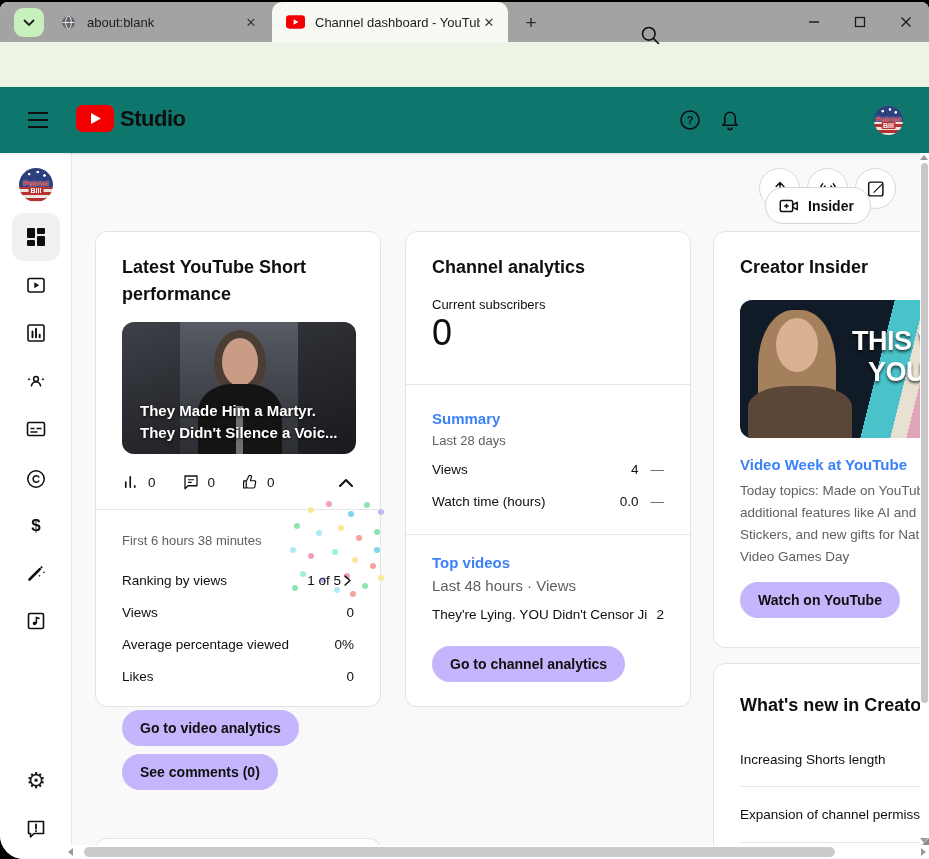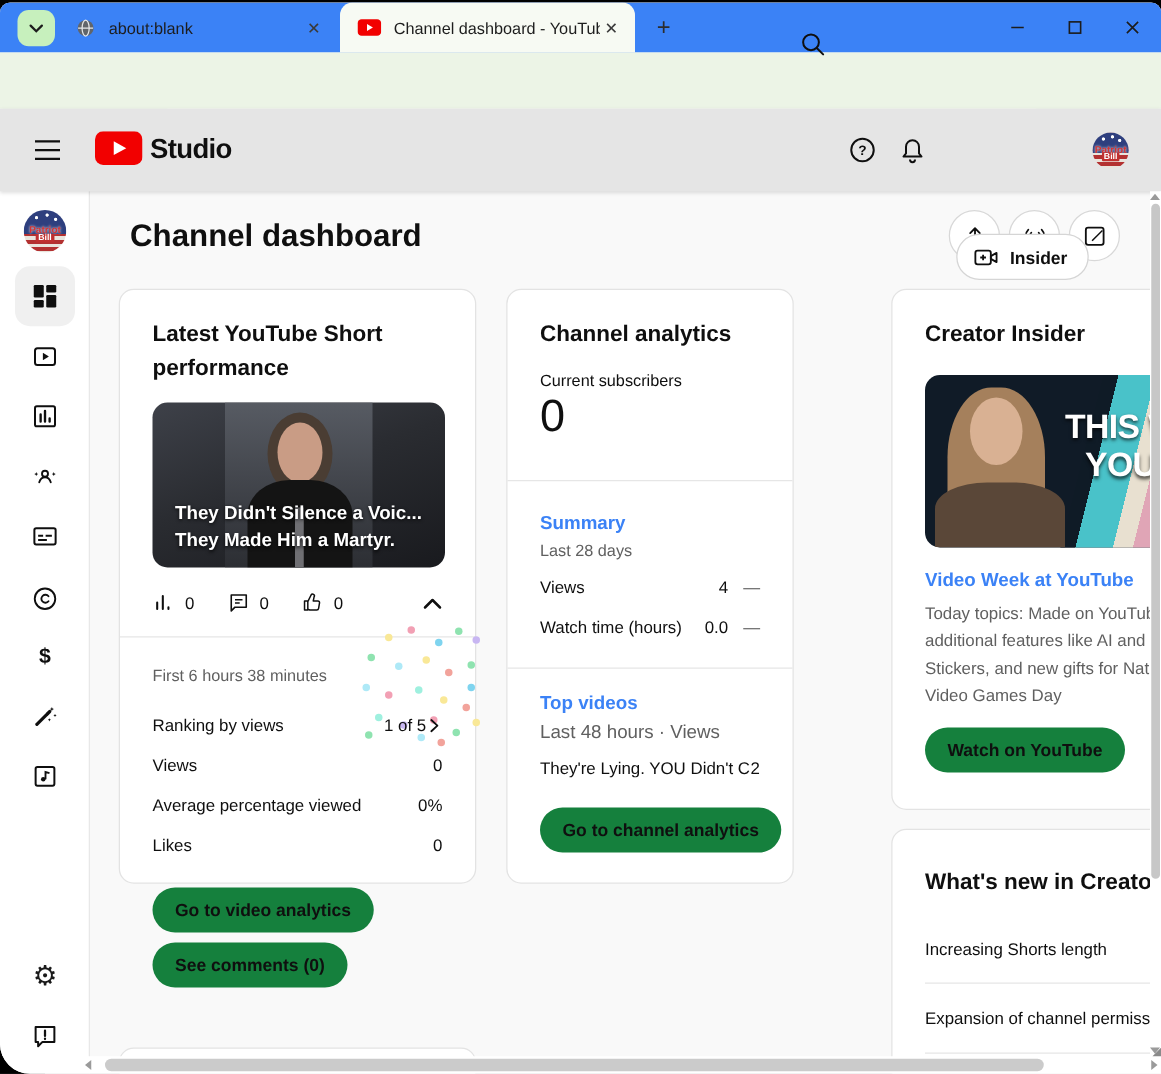--- a/index.html
+++ b/index.html
@@ -3,21 +3,21 @@
 <meta charset="utf-8">
 <style>
   * { margin:0; padding:0; box-sizing:border-box; }
   html,body { width:929px; height:859px; overflow:hidden; background:#000;
     font-family:"Liberation Sans", sans-serif; }
   .abs { position:absolute; }
   .window { position:absolute; left:0; top:2px; right:0; bottom:0;
     border-radius:8px 8px 0 24px; overflow:hidden; background:#fff; }
 
   
-  .tabstrip { position:absolute; left:0; top:0; right:0; height:40px; background:#3b82f6; }
+  .tabstrip { position:absolute; left:0; top:0; right:0; height:40px; background:#a3a3a3; }
   .tab-search { position:absolute; left:14px; top:6px; width:30px; height:29px;
     border-radius:9px; background:#c7f0bd; display:flex; align-items:center; justify-content:center; }
   .tab { position:absolute; top:0; height:40px; display:flex; align-items:center; }
   .tab.inactive { left:46px; width:224px; }
   .tab.active { left:272px; width:236px; background:#f7faf3; border-radius:10px 10px 0 0; }
   .tab .fav { margin-left:14px; flex:0 0 auto; }
   .tab-title { margin-left:10px; font-size:13px; color:#1d1d1d; white-space:nowrap;
     overflow:hidden; flex:1 1 auto; }
   .tab-close { width:18px; height:18px; margin-right:10px; border-radius:50%;
     display:flex; align-items:center; justify-content:center; font-size:13px; color:#3a3a3a; flex:0 0 auto;}
@@ -31,21 +31,21 @@
   .omnibox { position:absolute; left:118px; top:45px; width:727px; height:34px;
     background:#fcfdfa; border-radius:17px; display:flex; align-items:center; }
   .url { font-size:15px; color:#202124; margin-left:8px; white-space:nowrap; overflow:hidden; flex:1; }
   .profile-j { position:absolute; left:857px; top:49px; width:26px; height:26px; border-radius:50%;
     background:#1a73e8; color:#fff; font-size:13px; font-weight:bold;
     display:flex; align-items:center; justify-content:center; }
   .menu-dots { position:absolute; left:898px; top:48px; font-size:17px; font-weight:bold;
     color:#3c4043; letter-spacing:0; }
 
   
-  .studio-header { position:absolute; left:0; top:85px; right:0; height:66px; background:#e5e5e5;
+  .studio-header { position:absolute; left:0; top:85px; right:0; height:66px; background:#0f766e;
     box-shadow:0 1px 3px rgba(0,0,0,.13); z-index:20; }
   .brand-word { font-size:22px; font-weight:bold; letter-spacing:-0.5px; color:#0f0f0f; }
   .create-btn { position:absolute; left:765px; top:100px; height:37px; padding:0 16px 0 12px;
     border:1px solid #d5d5d5; border-radius:19px; background:#fff; display:flex;
     align-items:center; gap:8px; font-size:14px; font-weight:bold; color:#0f0f0f; }
   .avatar-patriot { border-radius:50%; overflow:hidden; position:relative;
     background:
       radial-gradient(circle at 30% 18%, #fff 0 1px, transparent 1.6px),
       radial-gradient(circle at 55% 12%, #fff 0 1px, transparent 1.6px),
       radial-gradient(circle at 75% 22%, #fff 0 1px, transparent 1.6px),
@@ -71,21 +71,21 @@
     border:1px solid #d8d8d8; background:#fff; display:flex; align-items:center; justify-content:center; }
 
   .card { position:absolute; background:#fff; border:1px solid #e3e3e3; border-radius:12px; }
   .card-title { position:absolute; left:26px; top:22px; font-size:18px; font-weight:bold;
     color:#0f0f0f; line-height:27px; }
   .divider { position:absolute; left:0; right:0; border-top:1px solid #e6e6e6; }
   .crow { position:absolute; left:26px; right:26px; height:20px; display:flex;
     align-items:center; justify-content:space-between; font-size:13.5px; color:#0f0f0f; }
   .gray { color:#606060; }
   .sec-title { font-size:15px; font-weight:bold; color:#3b82f6; }
-  .pill { position:absolute; left:26px; height:36px; border-radius:18px; background:#15803d;
+  .pill { position:absolute; left:26px; height:36px; border-radius:18px; background:#c4b5fd;
     display:flex; align-items:center; padding:0 18px; font-size:14px; font-weight:bold; color:#0f0f0f; }
 
   
   .thumb1 { position:absolute; left:26px; top:90px; width:234px; height:132px; border-radius:12px;
     overflow:hidden; background:linear-gradient(160deg,#3e4149 0%,#2a2c31 45%,#191a1e 100%); }
   .thumb1 .lit { position:absolute; left:58px; top:0; width:118px; height:100%;
     background:linear-gradient(#575b63,#2c2e33); }
   .thumb1 .hair { position:absolute; left:92px; top:8px; width:52px; height:66px; border-radius:50%;
     background:#4a3d33; }
   .thumb1 .face { position:absolute; left:100px; top:16px; width:36px; height:48px; border-radius:50%;
@@ -312,21 +312,20 @@
       <path d="M12.4 14.4V8.6l3.2.9" fill="none" stroke="#0f0f0f" stroke-width="1.5"></path>
     </svg>
     <div class="side-item" style="top:616px;font-size:22px;line-height:24px;text-align:center;color:#1a1a1a;">⚙</div>
     <svg class="side-item" style="top:664px;" width="24" height="24" viewBox="0 0 24 24">
       <path d="M4.5 4.5h15v12h-9.5l-3.5 3.5v-3.5h-2z" fill="none" stroke="#0f0f0f" stroke-width="1.6" stroke-linejoin="round"></path>
       <path d="M12 7.5v4.2M12 13.8v.4" stroke="#0f0f0f" stroke-width="1.8" stroke-linecap="round"></path>
     </svg>
   </div>
 
   <div class="content">
-    <div class="page-title">Channel dashboard</div>
 
     <div class="hcirc" style="left:687px;">
       <svg width="22" height="22" viewBox="0 0 24 24">
         <path d="M12 16V5.5M7.8 9.2 12 5l4.2 4.2M6.5 19h11" fill="none" stroke="#0f0f0f" stroke-width="1.6" stroke-linecap="round" stroke-linejoin="round"></path>
       </svg>
     </div>
     <div class="hcirc" style="left:735px;">
       <svg width="22" height="22" viewBox="0 0 24 24">
         <circle cx="12" cy="12" r="2" fill="#0f0f0f"></circle>
         <path d="M8.8 8.8A4.5 4.5 0 0 0 8.8 15.2M15.2 8.8a4.5 4.5 0 0 1 0 6.4M6.2 6.2A8.2 8.2 0 0 0 6.2 17.8M17.8 6.2a8.2 8.2 0 0 1 0 11.6" fill="none" stroke="#0f0f0f" stroke-width="1.5" stroke-linecap="round"></path>
@@ -342,22 +341,22 @@
     <div class="card" style="left:23px;top:78px;width:286px;height:476px;">
       <div class="card-title" style="width:234px;">Latest YouTube Short performance</div>
 
       <div class="thumb1">
         <div class="lit"></div>
         <div class="hair"></div>
         <div class="face"></div>
         <div class="body"></div>
         <div class="mic"></div>
         <div class="cap">
+          <div>They Made Him a Martyr.</div>
           <div>They Didn't Silence a Voic...</div>
-          <div>They Made Him a Martyr.</div>
         </div>
       </div>
 
       <div class="crow" style="top:240px;justify-content:flex-start;gap:8px;">
         <svg width="18" height="18" viewBox="0 0 24 24">
           <path d="M5 19v-7M11 19V5M17 19v-2" stroke="#0f0f0f" stroke-width="2.2" stroke-linecap="round"></path>
         </svg>
         <span>0</span>
         <svg style="margin-left:18px;" width="18" height="18" viewBox="0 0 24 24">
           <path d="M4 4h16v13H8l-4 4z" fill="none" stroke="#0f0f0f" stroke-width="1.7" stroke-linejoin="round"></path>
@@ -423,21 +422,21 @@
       </div>
       <div class="crow" style="top:434px;">
         <span>Likes</span>
         <span>0</span>
       </div>
 
       <div class="pill" style="top:478px;">Go to video analytics</div>
       <div class="pill" style="top:522px;">See comments (0)</div>
     </div>
 
-    <div class="card" style="left:333px;top:78px;width:230px;height:476px;">
+    <div class="card" style="left:333px;top:78px;width:286px;height:476px;">
       <div class="card-title">Channel analytics</div>
       <div class="crow" style="top:62px;justify-content:flex-start;font-size:13px;">Current subscribers</div>
       <div class="abs" style="left:26px;top:80px;font-size:36px;color:#0f0f0f;">0</div>
 
       <div class="divider" style="top:152px;"></div>
 
       <div class="abs sec-title" style="left:26px;top:178px;">Summary</div>
       <div class="abs gray" style="left:26px;top:201px;font-size:13px;">Last 28 days</div>
 
       <div class="crow" style="top:227px;">

